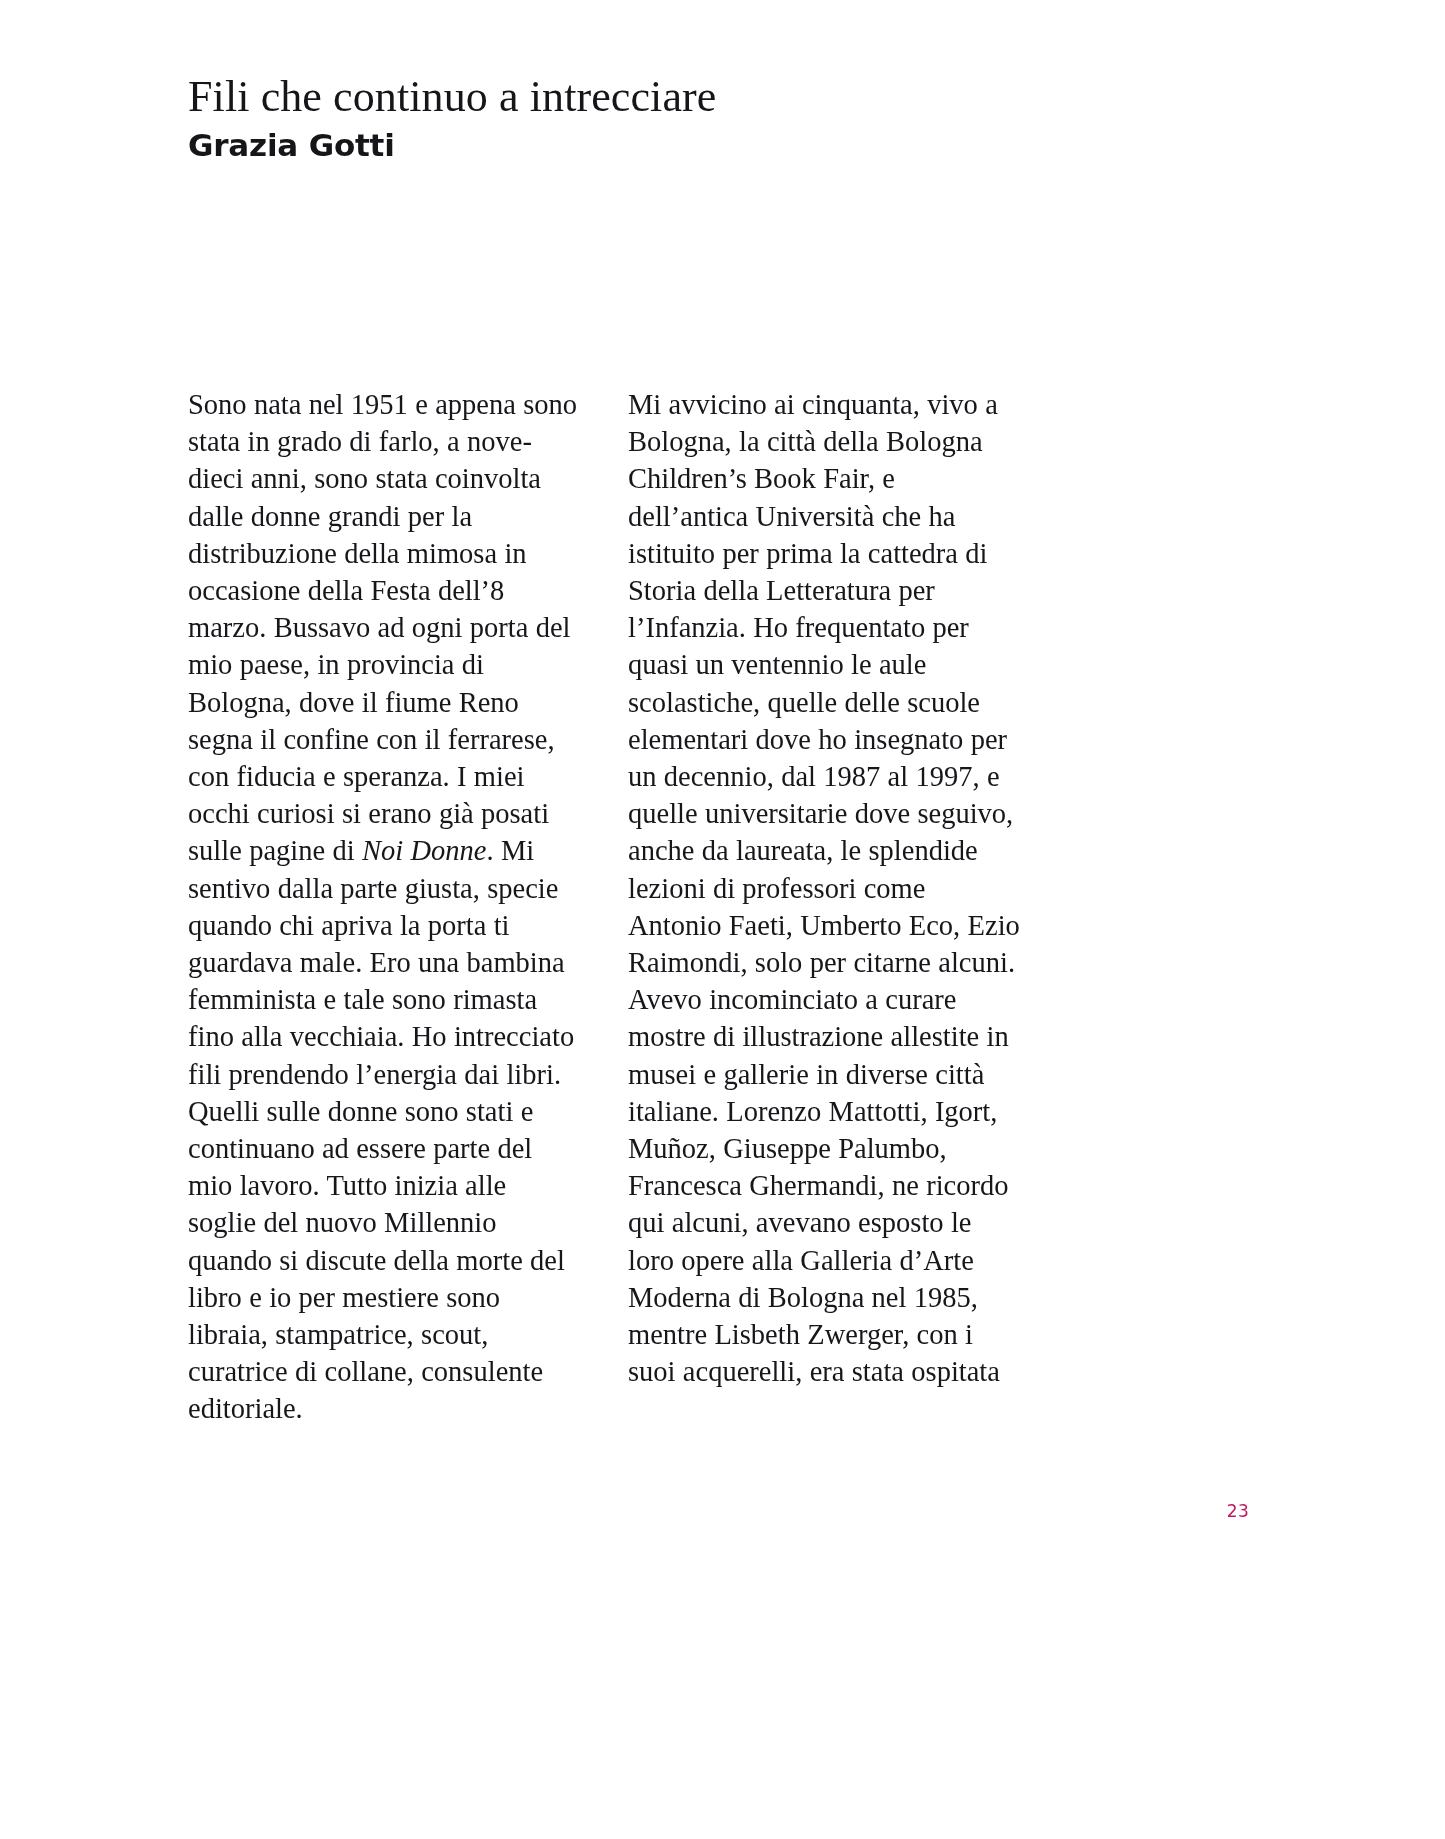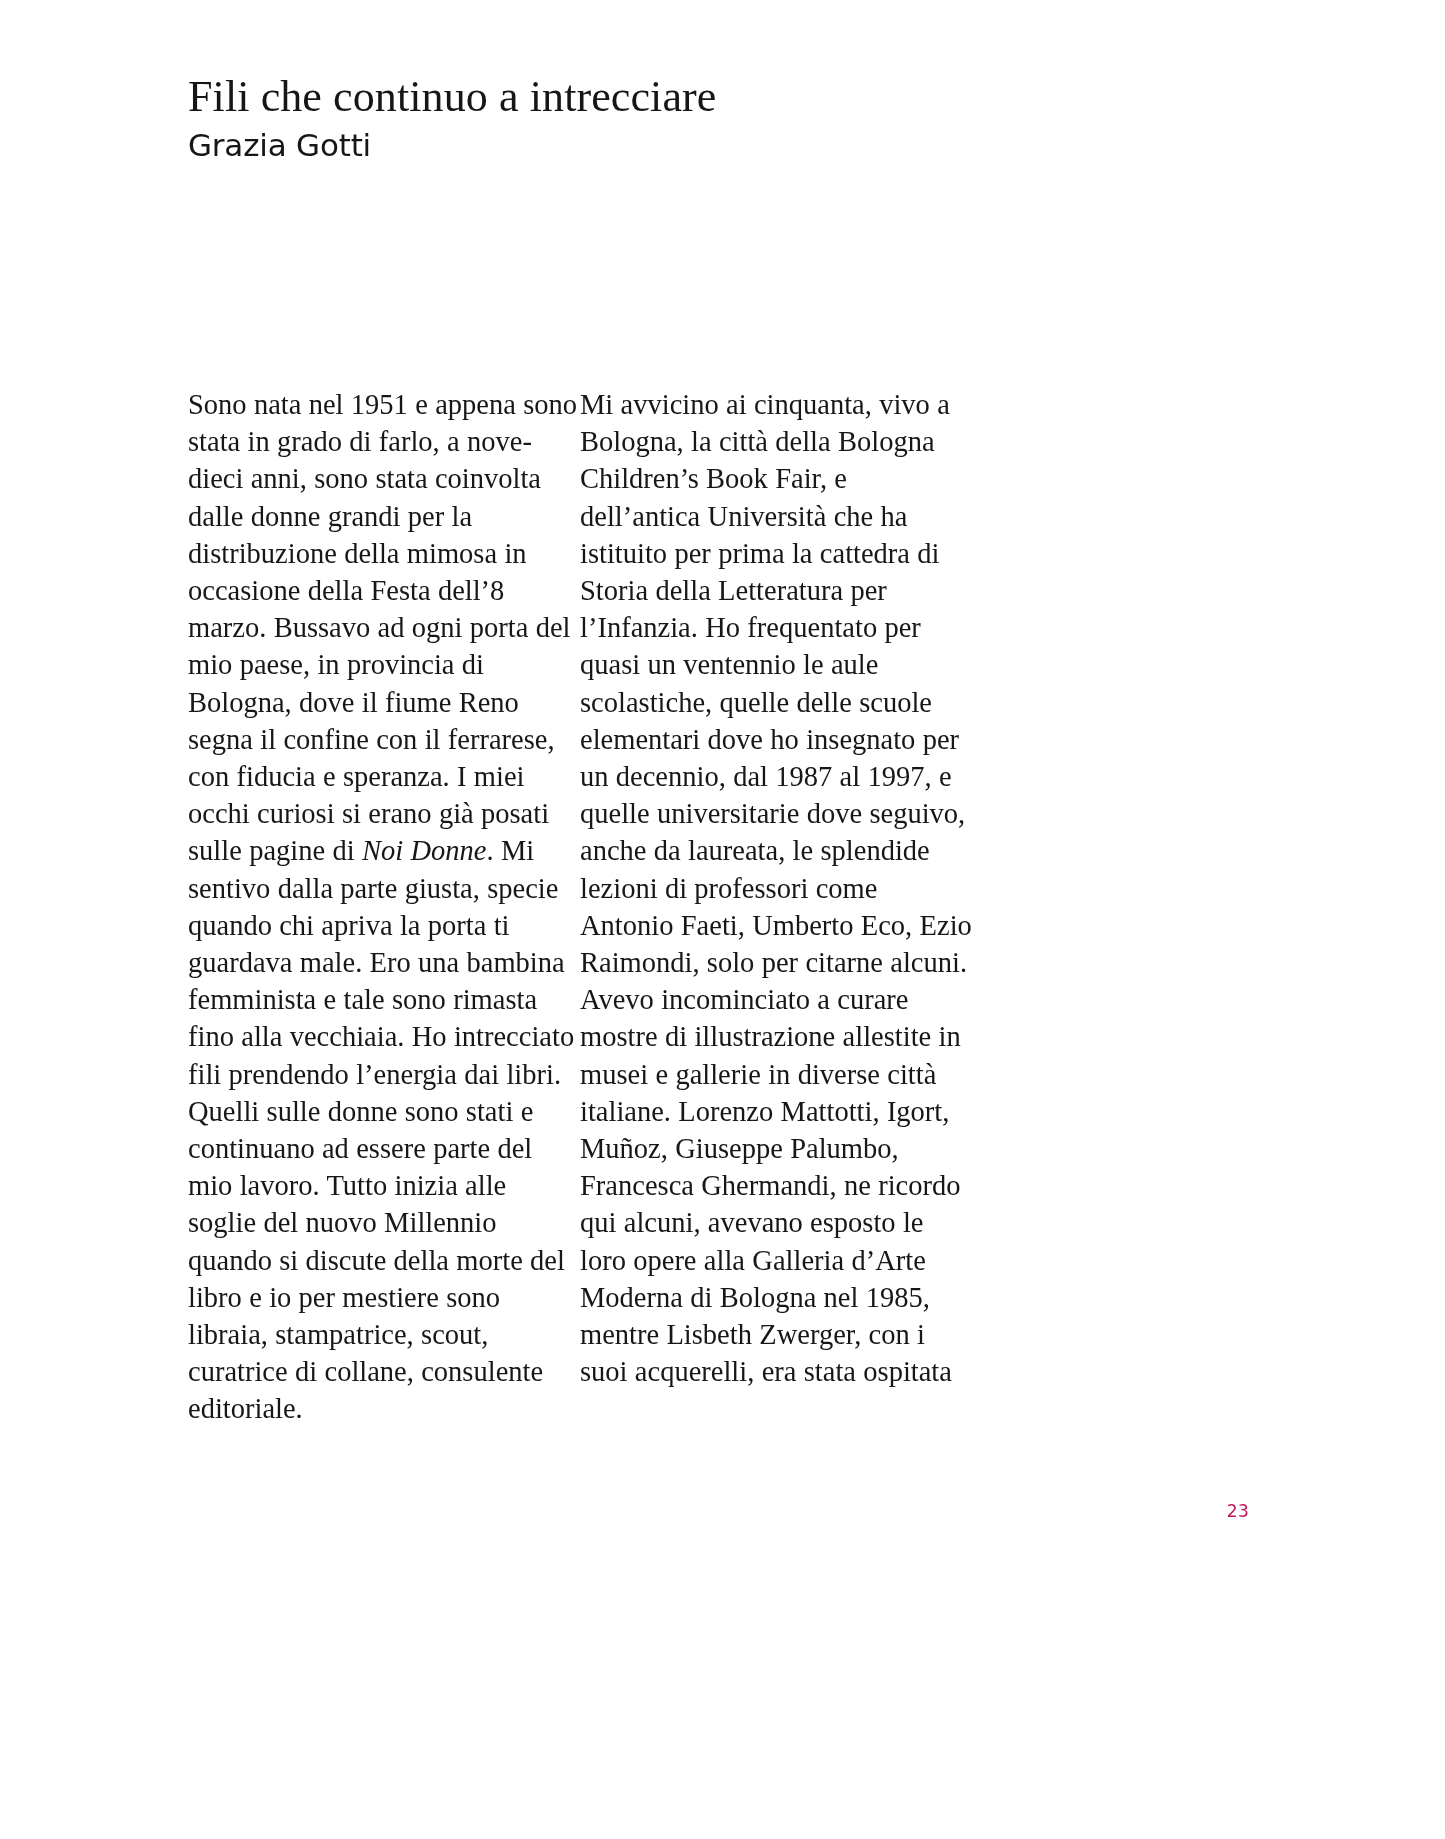--- a/index.html
+++ b/index.html
@@ -37,36 +37,37 @@
     font-size: 44px;
     line-height: 1.12;
     letter-spacing: 0.1px;
     color: #16161a;
     margin: 0;
     white-space: nowrap;
   }
 
   .page-author {
     font-family: "DejaVu Sans", sans-serif;
-    font-weight: 400;
+    font-weight: 700;
     font-size: 31px;
     line-height: 1.3;
     letter-spacing: -0.2px;
     color: #16161a;
     margin: 4px 0 0 0;
     white-space: nowrap;
   }
 
   
   .columns {
     position: absolute;
     left: 188px;
     top: 386px;
     width: 1060px;
     display: flex;
+    gap: 48px;
   }
 
   .column {
     width: 392px;
     flex: 0 0 392px;
   }
 
   .column p {
     margin: 0;
     font-family: "Liberation Serif", serif;

